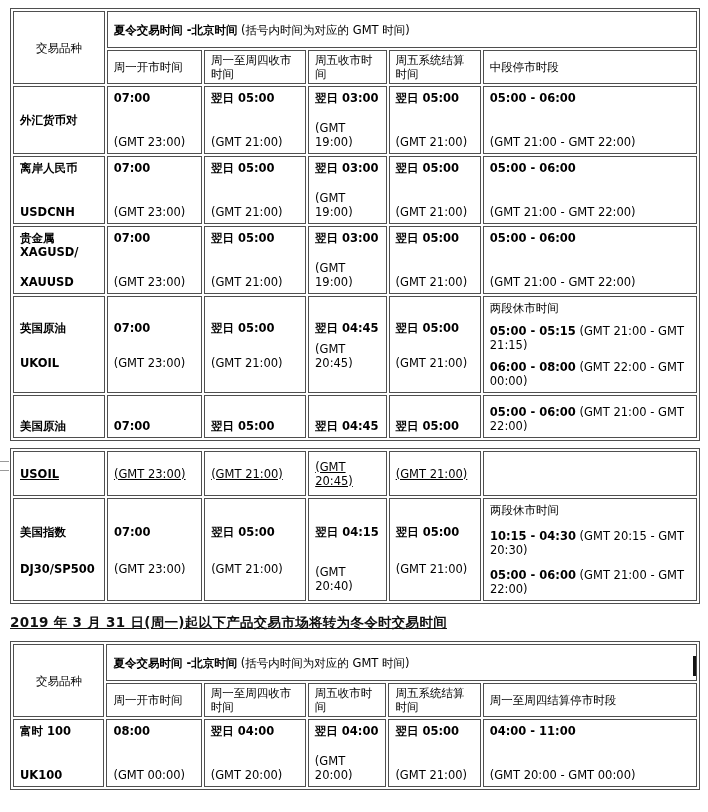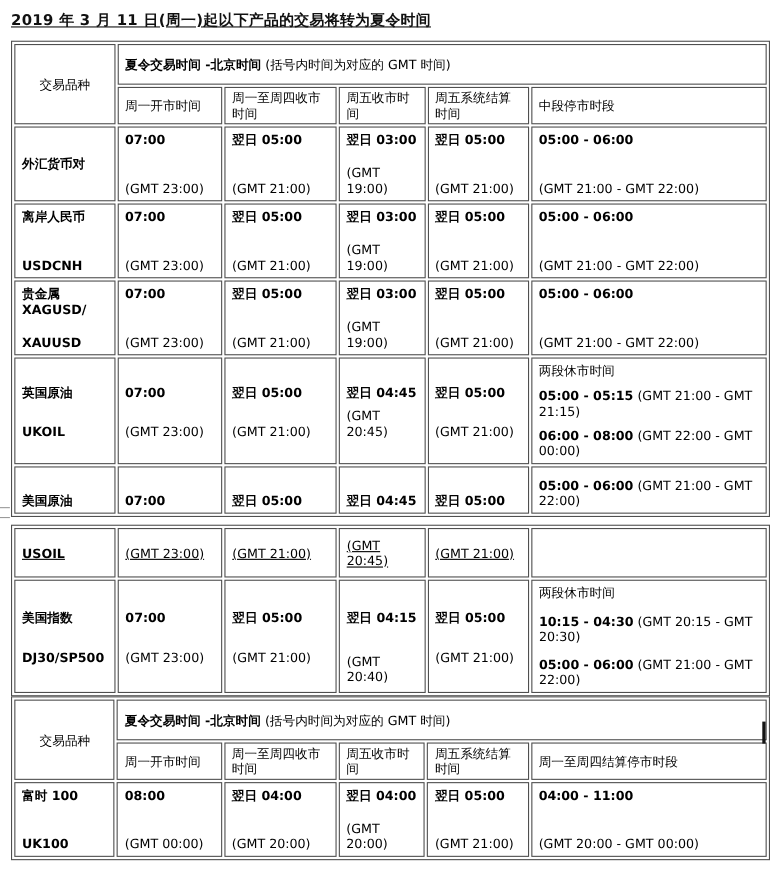--- a/index.html
+++ b/index.html
@@ -41,21 +41,20 @@
   .gap { height: 7px; }
   
   .split-mark { position: absolute; left: 0; width: 9px; border-top: 1px solid #9a9a9a; }
   .cursor-artifact { position: absolute; width: 3px; height: 20px; background: #141414; }
 </style>
 </head>
 <body>
 
 <div class="page">
 
-  <h1>2019 年 3 月 11 日(周一)起以下产品的交易将转为夏令时间</h1>
 
   <table>
     <colgroup>
         <col class="c1">
         <col class="c2">
         <col class="c3">
         <col class="c4">
         <col class="c5">
         <col class="c6">
       </colgroup>
@@ -369,20 +368,21 @@
             <div class="cw">
           <div>两段休市时间</div>
           <div><span class="b">10:15 - 04:30</span><span> (GMT 20:15 - GMT 20:30)</span></div>
           <div><span class="b">05:00 - 06:00</span><span> (GMT 21:00 - GMT 22:00)</span></div>
         </div>
           </td>
       </tr>
     </tbody>
   </table>
 
+  <h1 class="second">2019 年 3 月 31 日(周一)起以下产品交易市场将转为冬令时交易时间</h1>
 
   <table>
     <colgroup>
         <col class="c1">
         <col class="c2">
         <col class="c3">
         <col class="c4">
         <col class="c5">
         <col class="c6">
       </colgroup>

